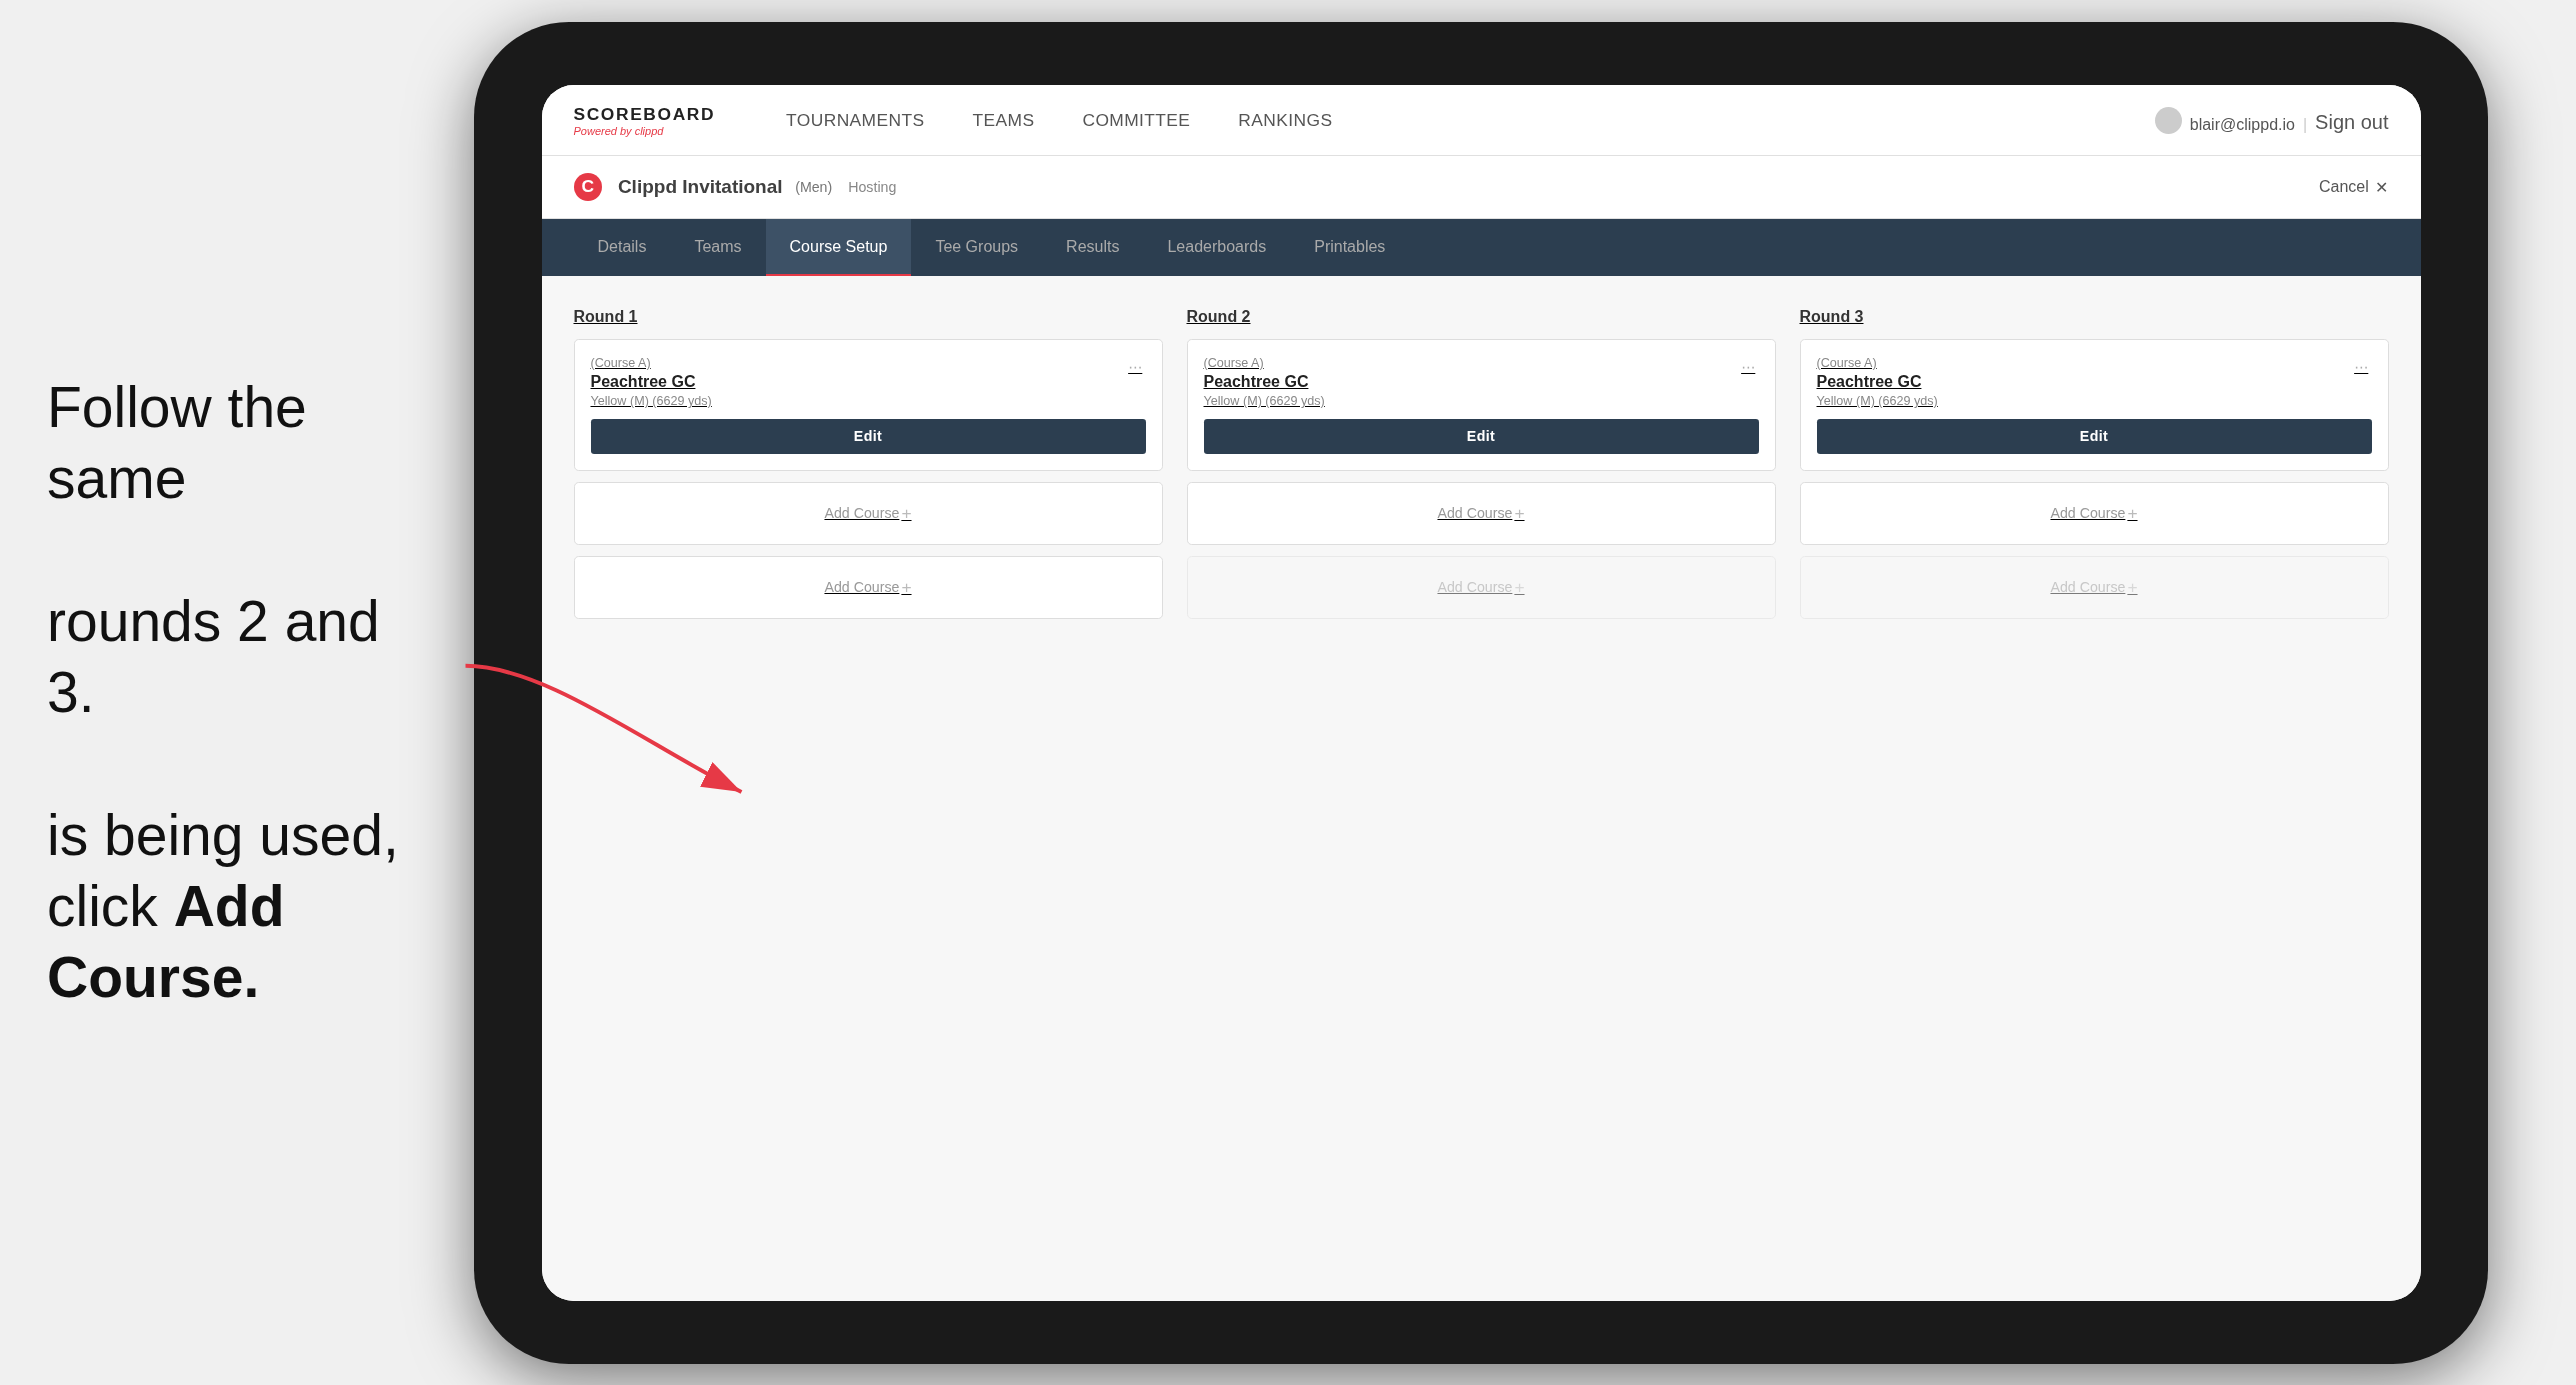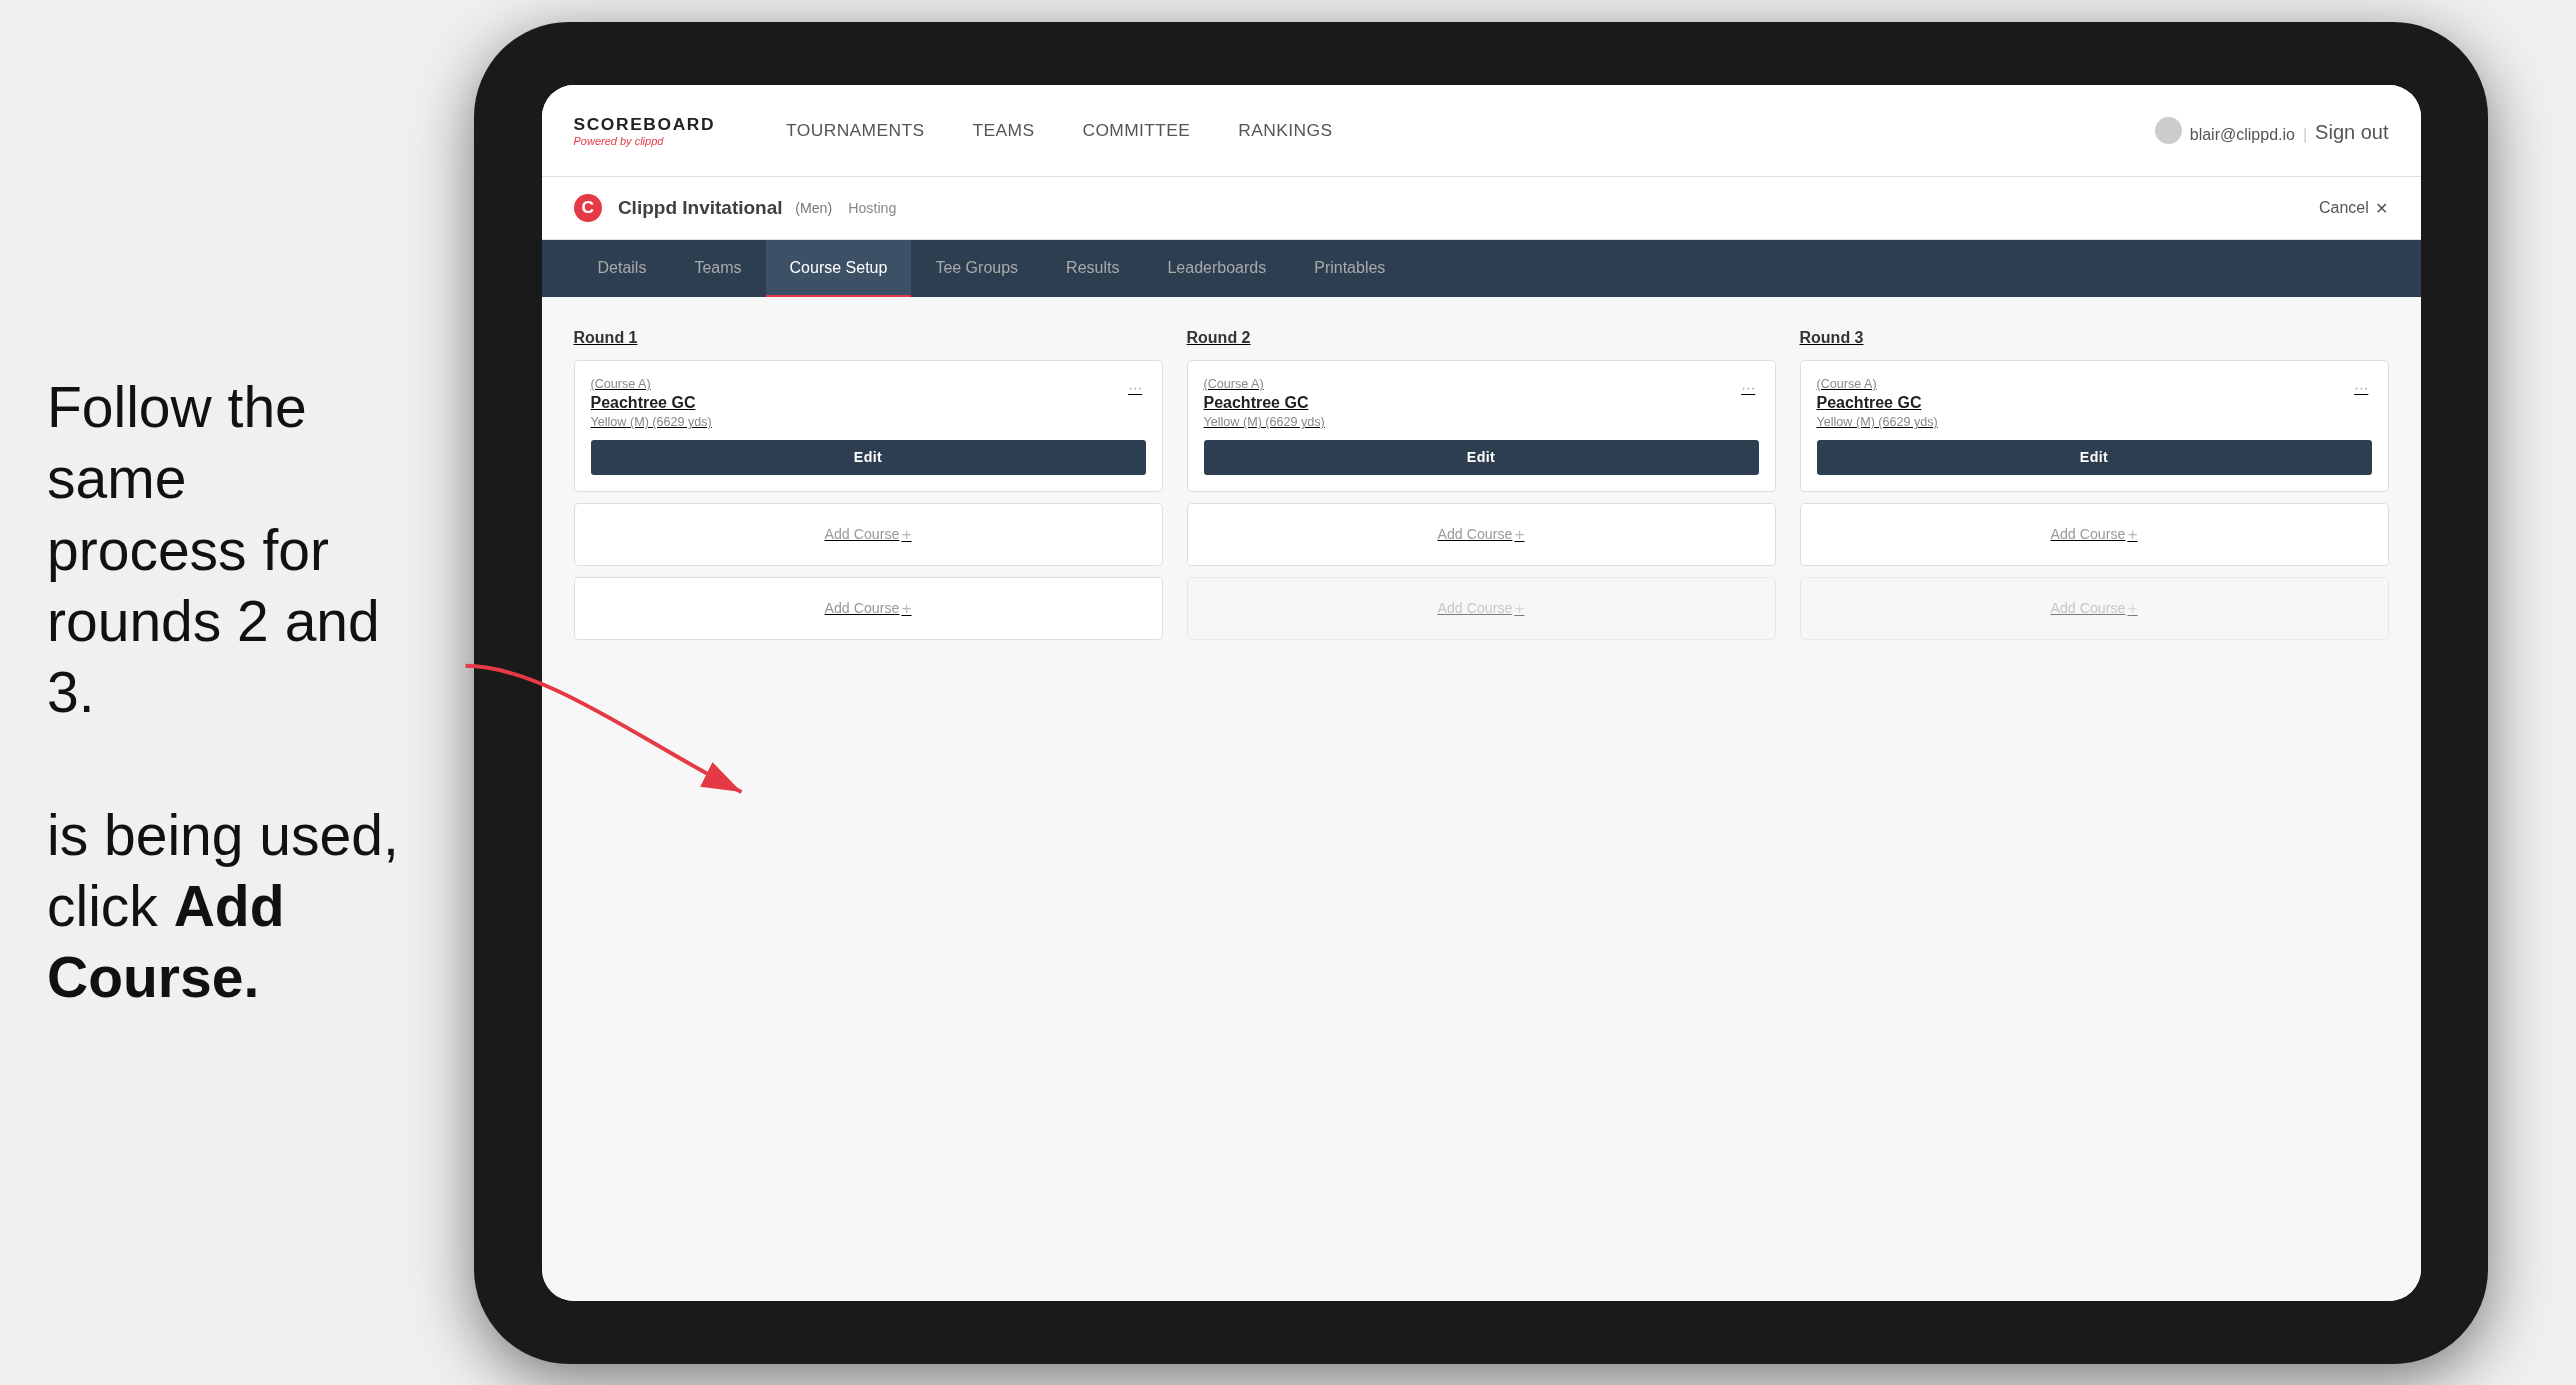--- a/index.html
+++ b/index.html
@@ -57,21 +57,21 @@
       flex-direction: column;
     }
 
     
     .top-nav {
       background: #fff;
       border-bottom: 0.8px solid #e0e0e0;
       display: flex;
       align-items: center;
       padding: 0 32px;
-      height: 92px;
+      height: 71px;
       flex-shrink: 0;
     }
 
     .brand {
       margin-right: 47px;
     }
     .brand-title {
       font-size: 17.4px;
       font-weight: 900;
       letter-spacing: 1.6px;
@@ -308,21 +308,21 @@
       width: 395px;
       height: 237px;
       pointer-events: none;
     }
   </style>
 </head>
 <body>
 
 <div class="left-text">
   <span>Follow the same</span><br>
-  <span>process for</span><br>
+  <br>
   <span>rounds 2 and 3.</span><br>
   <br>
   <span>is being used,</span><br>
   <span>click </span><strong>Add Course.</strong>
 </div>
 
 <div class="tablet-frame">
   <div class="tablet-screen">
 
     <div class="top-nav">

